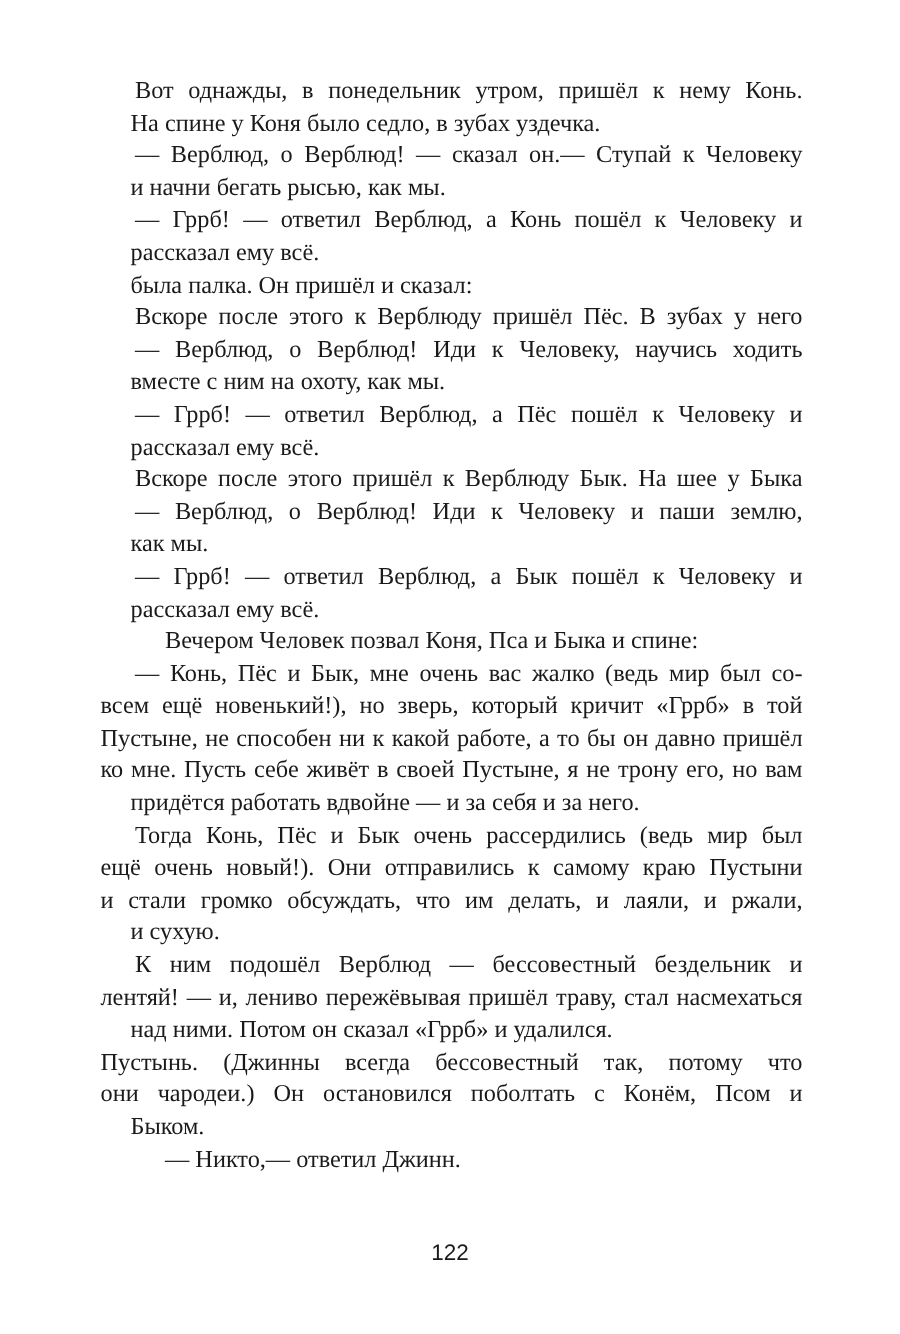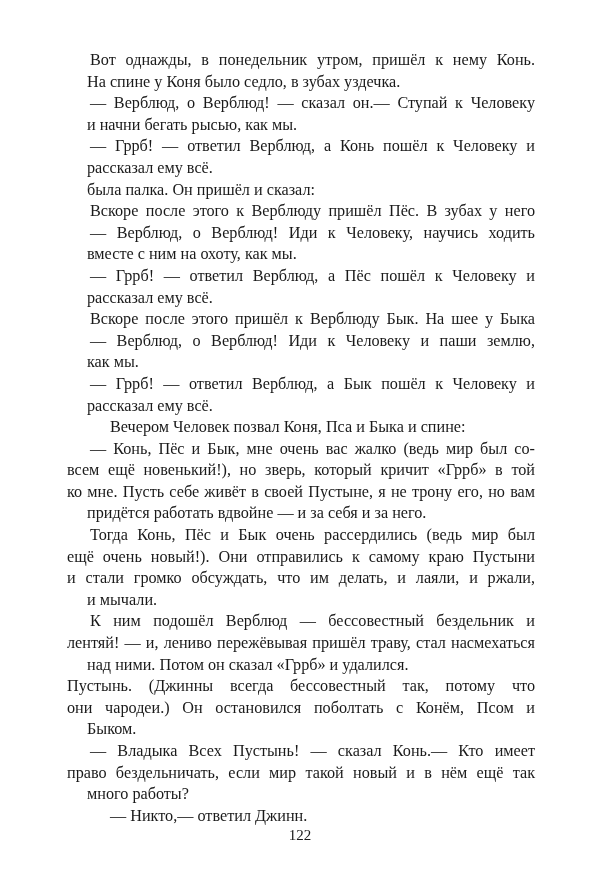--- a/index.html
+++ b/index.html
@@ -7,21 +7,21 @@
   .page {
     position: absolute; left: 67px; top: 50px; width: 468px;
     font-family: "Liberation Serif", "DejaVu Serif", serif;
     font-size: 16.2px; color: #1a1a1a; line-height: 21.6px;
   }
   .line { display: block; white-space: nowrap; text-align: justify; text-align-last: justify; height: 21.6px; overflow: visible; }
   .line.last { text-align-last: left; margin-left: 20px; }
   .line.indent { padding-left: 23px; }
   .pagenum {
     position: absolute; left: 0; width: 600px; top: 827px; text-align: center;
-    font-family: Liberation Serif, serif; font-size: 15px; color: #1a1a1a;
+    font-family: Liberation Sans, sans-serif; font-size: 15px; color: #1a1a1a;
   }
 </style>
 </head>
 <body>
 
 <div class="page" id="page">
     <div>
       <span class="line indent">Вот однажды, в понедельник утром, пришёл к нему Конь.</span>
       <span class="line last">На спине у Коня было седло, в зубах уздечка.</span>
     </div>
@@ -55,41 +55,37 @@
     <div>
       <span class="line indent">— Гррб! — ответил Верблюд, а Бык пошёл к Человеку и</span>
       <span class="line last">рассказал ему всё.</span>
     </div>
     <div>
       <span class="line indent last">Вечером Человек позвал Коня, Пса и Быка и спине:</span>
     </div>
     <div>
       <span class="line indent">— Конь, Пёс и Бык, мне очень вас жалко (ведь мир был со-</span>
       <span class="line">всем ещё новенький!), но зверь, который кричит «Гррб» в той</span>
+      <span class="line">Пустыне, не способен ни к какой работе, а то бы он давно пришёл</span>
       <span class="line">ко мне. Пусть себе живёт в своей Пустыне, я не трону его, но вам</span>
       <span class="line last">придётся работать вдвойне — и за себя и за него.</span>
     </div>
     <div>
       <span class="line indent">Тогда Конь, Пёс и Бык очень рассердились (ведь мир был</span>
       <span class="line">ещё очень новый!). Они отправились к самому краю Пустыни</span>
       <span class="line">и стали громко обсуждать, что им делать, и лаяли, и ржали,</span>
-      <span class="line last">и мычали.</span>
+      <span class="line last">и сухую.</span>
     </div>
     <div>
       <span class="line indent">К ним подошёл Верблюд — бессовестный бездельник и</span>
       <span class="line">лентяй! — и, лениво пережёвывая пришёл траву, стал насмехаться</span>
       <span class="line last">над ними. Потом он сказал «Гррб» и удалился.</span>
     </div>
     <div>
       <span class="line">Пустынь. (Джинны всегда бессовестный так, потому что</span>
       <span class="line">они чародеи.) Он остановился поболтать с Конём, Псом и</span>
       <span class="line last">Быком.</span>
     </div>
     <div>
-      <span class="line indent">— Владыка Всех Пустынь! — сказал Конь.— Кто имеет</span>
-      <span class="line">право бездельничать, если мир такой новый и в нём ещё так</span>
-      <span class="line last">много работы?</span>
-    </div>
-    <div>
       <span class="line indent last">— Никто,— ответил Джинн.</span>
     </div>
   </div>
 <div class="pagenum">122</div>
 
 </body></html>

